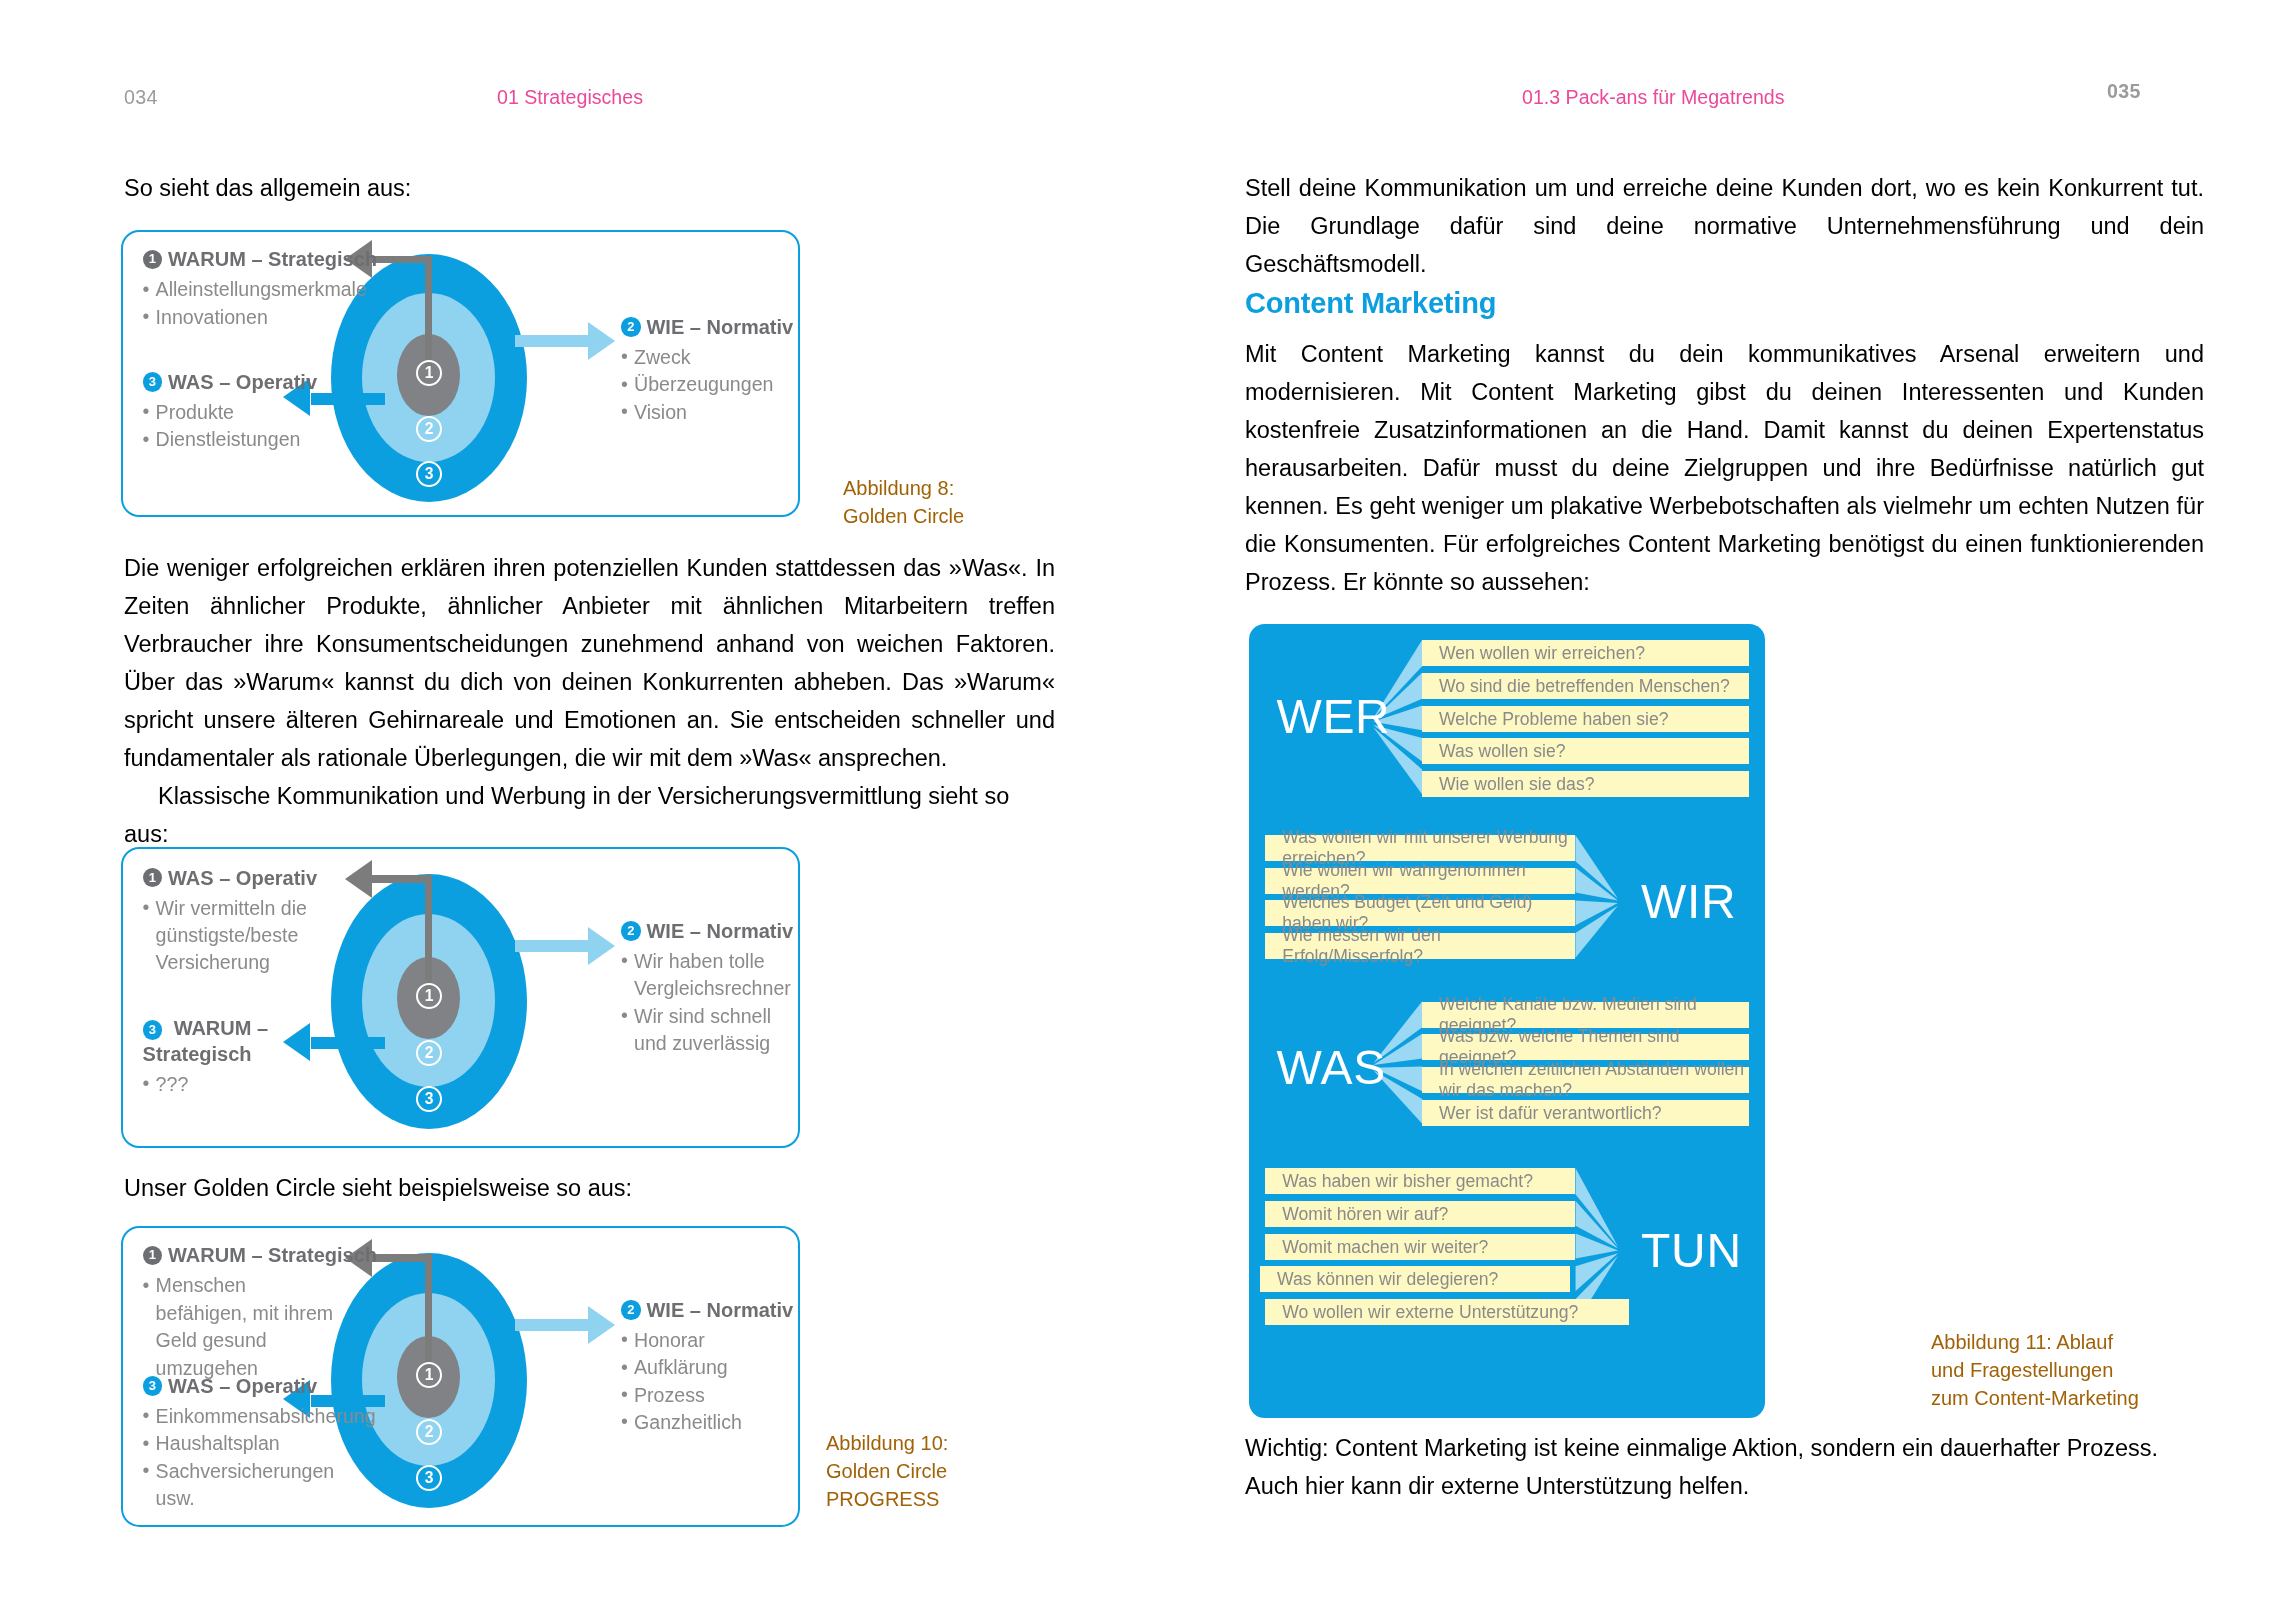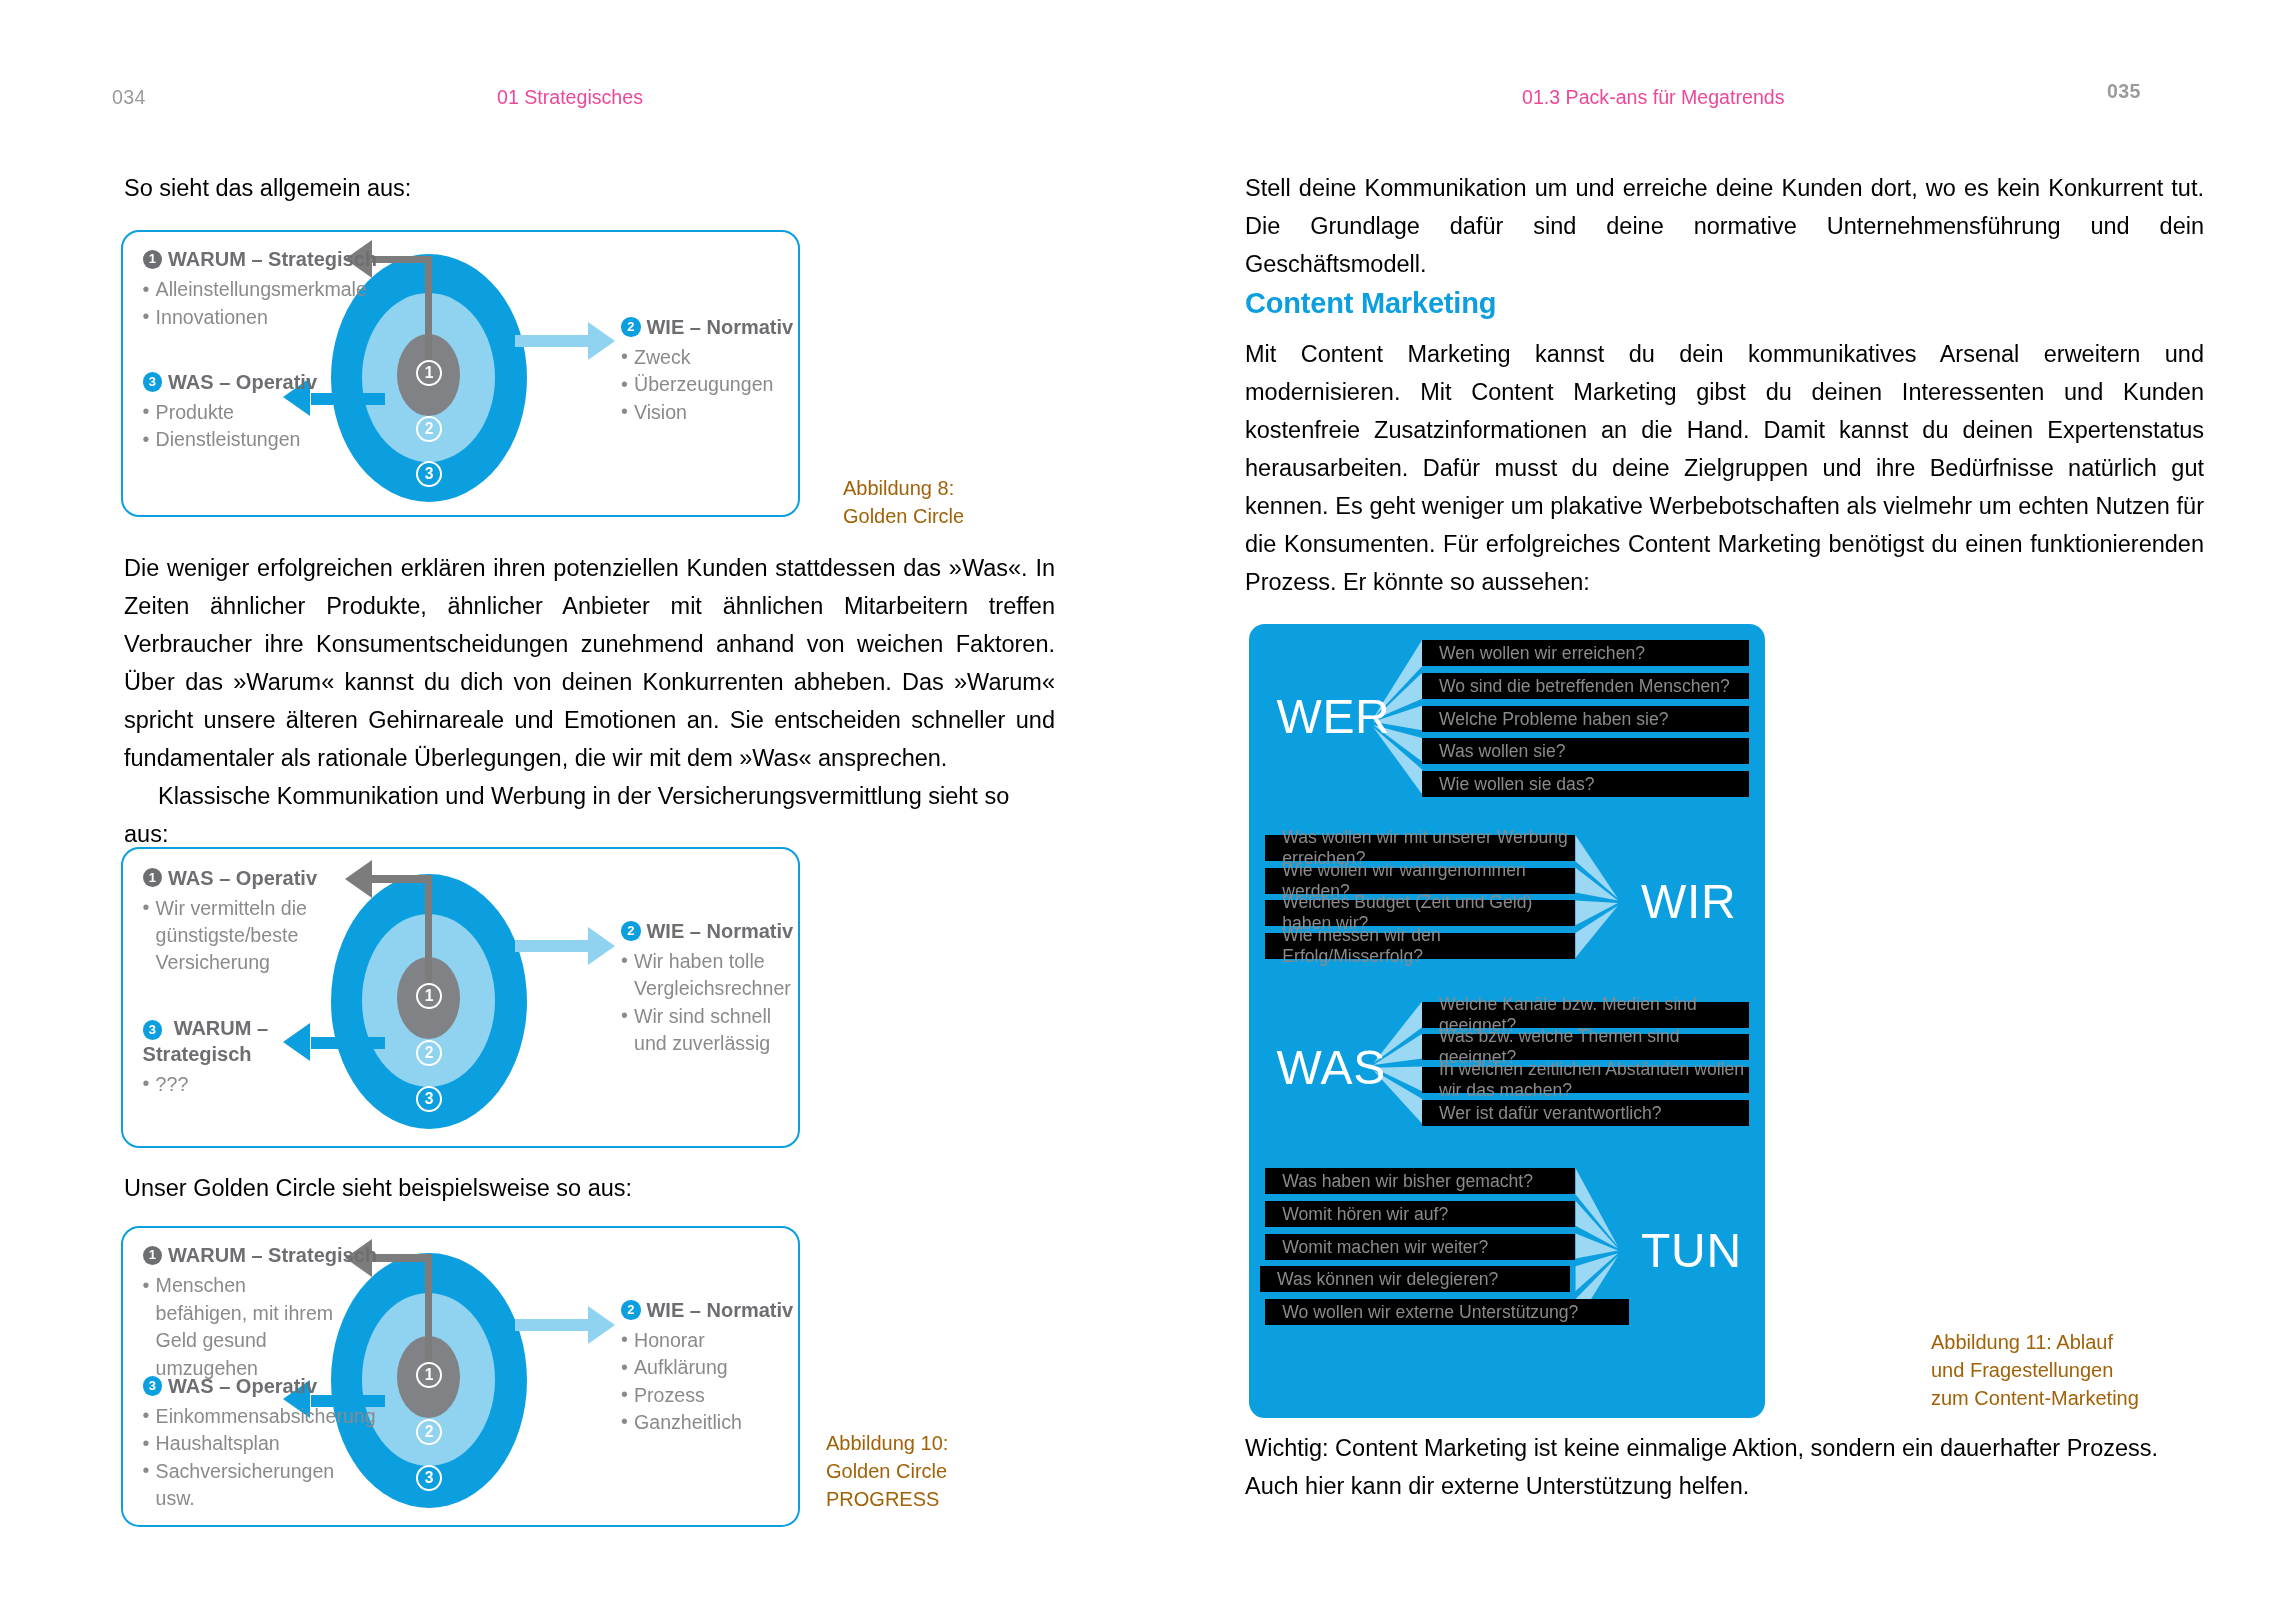--- a/index.html
+++ b/index.html
@@ -83,35 +83,35 @@
   .bullets li:before{
     content:"•";position:absolute;left:0;top:-0.7px;color:#8a8a8a;
   }
   ul.bullets{margin:3.9px 0 0 0;padding:0;}
 
   
   .cmbox{
     position:absolute;background:#0C9FE0;border-radius:15.7px;overflow:hidden;
   }
   .qrow{
-    position:absolute;background:#000000;display:flex;align-items:center;
+    position:absolute;background:#fef9c3;display:flex;align-items:center;
     padding-left:17px;box-sizing:border-box;
     font-size:17.6px;color:#8a8a8a;
   }
   .bigword{
     position:absolute;color:#fff;font-size:48px;font-weight:normal;
     letter-spacing:0.7px;
   }
 </style>
 </head>
 <body>
 
 <div class="page">
 
-  <div class="folio" style="left:112px;top:86px;text-align:right;">034</div>
+  <div class="folio" style="left:124px;top:86px;text-align:right;">034</div>
   <div class="runhead" style="left:497px;top:86px;">01 Strategisches</div>
   <div class="runhead" style="left:1522px;top:86px;">01.3 Pack-ans für Megatrends</div>
   <div class="folio" style="left:2107px;top:80px;font-weight:bold;">035</div>
 
   <div style="position:absolute;left:124px;top:169px;width:954px;">
     <p class="body noj">So sieht das allgemein aus:</p>
   </div>
 
   <div class="figbox" style="left:121px;top:230px;width:679px;height:287px;">
 

